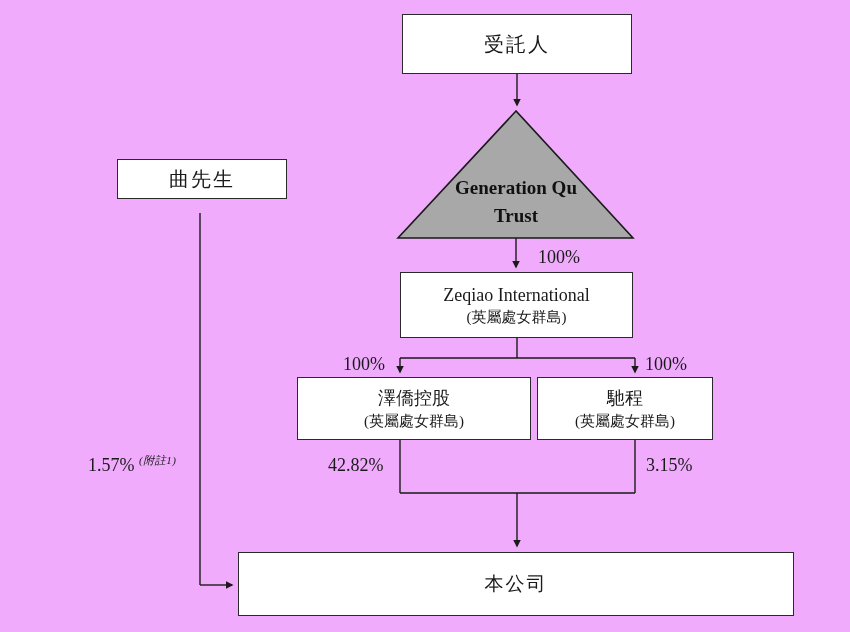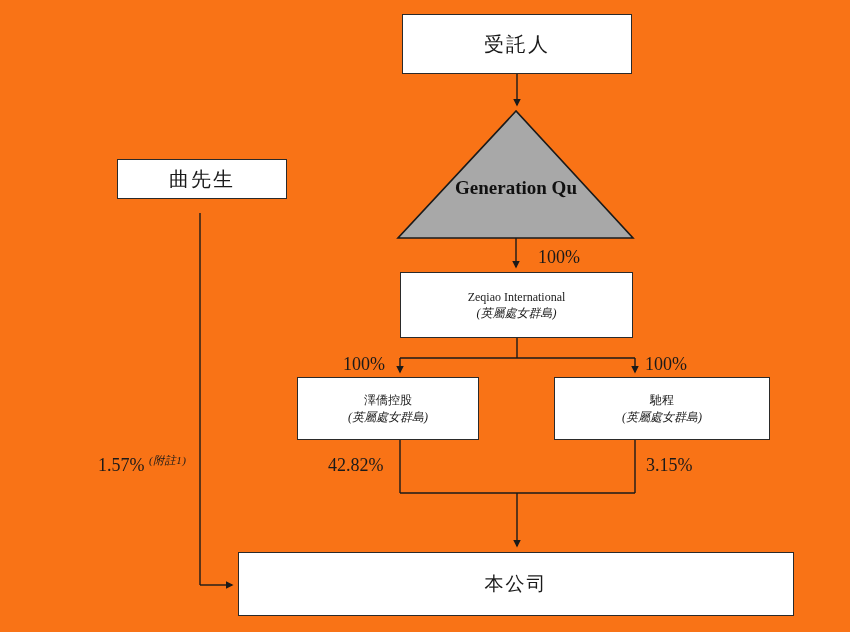--- a/index.html
+++ b/index.html
@@ -4,21 +4,21 @@
 <style>
   html, body {
     margin: 0;
     padding: 0;
     background: #ffffff;
   }
   #stage {
     position: relative;
     width: 850px;
     height: 632px;
-    background: #f97316;
+    background: #f0abfc;
     font-family: "Liberation Serif", "DejaVu Serif", serif;
     color: #1a1a1a;
     overflow: hidden;
   }
   #connectors {
     position: absolute;
     left: 0;
     top: 0;
     width: 850px;
     height: 632px;
@@ -33,25 +33,24 @@
     justify-content: center;
     text-align: center;
     box-sizing: border-box;
     line-height: 1.35;
   }
   .cjk-label {
     font-size: 20px;
     letter-spacing: 2px;
   }
   .name-line {
-    font-size: 12px;
+    font-size: 18px;
   }
   .jurisdiction-line {
-    font-size: 12px;
-    font-style: italic;
+    font-size: 15px;
   }
   .trust-label {
     position: absolute;
     left: 416px;
     top: 174px;
     width: 200px;
     text-align: center;
     font-weight: bold;
     font-size: 19px;
     line-height: 1.45;
@@ -107,48 +106,49 @@
   <div class="node" style="left:402px; top:14px; width:230px; height:60px;">
     <span class="cjk-label">受託人</span>
   </div>
 
   <div class="node" style="left:117px; top:159px; width:170px; height:40px;">
     <span class="cjk-label">曲先生</span>
   </div>
 
   <div class="trust-label">
     <div>Generation Qu</div>
+    <div>Trust</div>
   </div>
 
   <div class="node" style="left:400px; top:272px; width:233px; height:66px;">
     <span class="name-line">Zeqiao International</span>
     <span class="jurisdiction-line">(英屬處女群島)</span>
   </div>
 
-  <div class="node" style="left:297px; top:377px; width:182px; height:63px;">
+  <div class="node" style="left:297px; top:377px; width:234px; height:63px;">
     <span class="name-line">澤僑控股</span>
     <span class="jurisdiction-line">(英屬處女群島)</span>
   </div>
 
-  <div class="node" style="left:554px; top:377px; width:216px; height:63px;">
+  <div class="node" style="left:537px; top:377px; width:176px; height:63px;">
     <span class="name-line">馳程</span>
     <span class="jurisdiction-line">(英屬處女群島)</span>
   </div>
 
   <div class="node" style="left:238px; top:552px; width:556px; height:64px;align-items:center;">
     <span class="cjk-label" style="font-size:19px;">本公司</span>
   </div>
 
   <div class="pct" style="left:538px; top:247px;">100%</div>
 
   <div class="pct pct-right-align" style="left:330px; top:354px; width:55px;">100%</div>
 
   <div class="pct" style="left:645px; top:354px;">100%</div>
 
   <div class="pct" style="left:328px; top:455px;text-align:center;">42.82%</div>
 
   <div class="pct" style="left:646px; top:455px;">3.15%</div>
 
-  <div class="pct" style="left:98px; top:453px;">
+  <div class="pct" style="left:88px; top:453px;">
     <span>1.57%</span><span> </span><span class="note-sup">(附註1)</span>
   </div>
 
 </div>
 
 </body></html>

